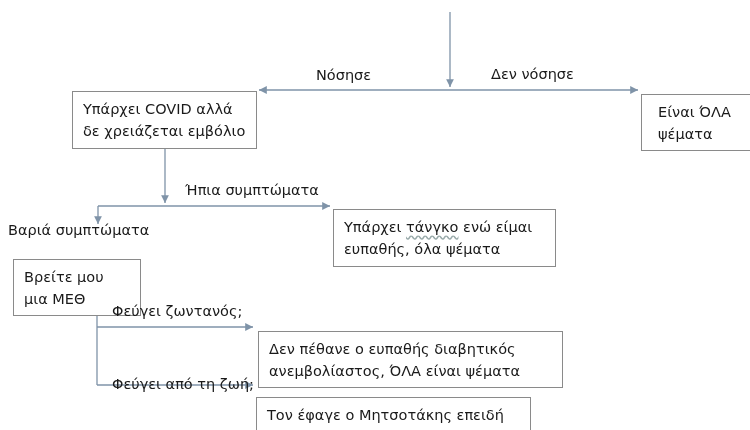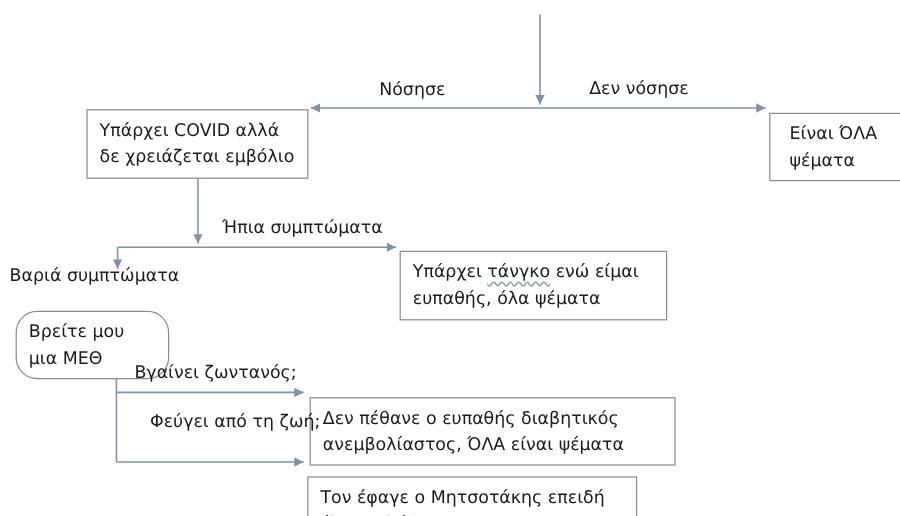--- a/index.html
+++ b/index.html
@@ -38,24 +38,24 @@
 </svg>
 
 <div class="box" style="left:72px; top:59px; width:185px; height:58px;">Υπάρχει COVID αλλά δε χρειάζεται εμβόλιο</div>
 
 <div class="box" style="left:641px; top:62px; width:115px; height:57px; padding-left:16px;">Είναι ΌΛΑ ψέματα</div>
 
 <div class="box" style="left:333px; top:177px; width:223px; height:58px;">
   <span>Υπάρχει </span><span class="squiggle">τάνγκο</span><span> ενώ είμαι ευπαθής, όλα ψέματα</span>
 </div>
 
-<div class="box" style="left:13px; top:227px; width:128px; height:57px; border-radius:18px;">Βρείτε μου μια ΜΕΘ</div>
+<div class="box" style="left:13px; top:227px; width:128px; height:57px; ">Βρείτε μου μια ΜΕΘ</div>
 
 <div class="box" style="left:258px; top:299px; width:305px; height:57px;">Δεν πέθανε ο ευπαθής διαβητικός ανεμβολίαστος, ΌΛΑ είναι ψέματα</div>
 
 <div class="box" style="left:256px; top:365px; width:275px; height:42px;">Τον έφαγε ο Μητσοτάκης επειδή έλεγε αλήθειες</div>
 
 <div class="label" style="left:316px; top:66px;">Νόσησε</div>
 <div class="label" style="left:491px; top:65px;">Δεν νόσησε</div>
 <div class="label" style="left:8px; top:181px;margin-top:40px;">Βαριά συμπτώματα</div>
 <div class="label" style="left:185px; top:181px;">Ήπια συμπτώματα</div>
-<div class="label" style="left:112px; top:302px;">Βγαίνει ζωντανός;</div>
-<div class="label" style="left:112px; top:343px;margin-left:13px;">Φεύγει από τη ζωή;</div>
+<div class="label" style="left:112px; top:302px;">Φεύγει ζωντανός;</div>
+<div class="label" style="left:112px; top:375px;">Φεύγει από τη ζωή;</div>
 
 </body></html>

